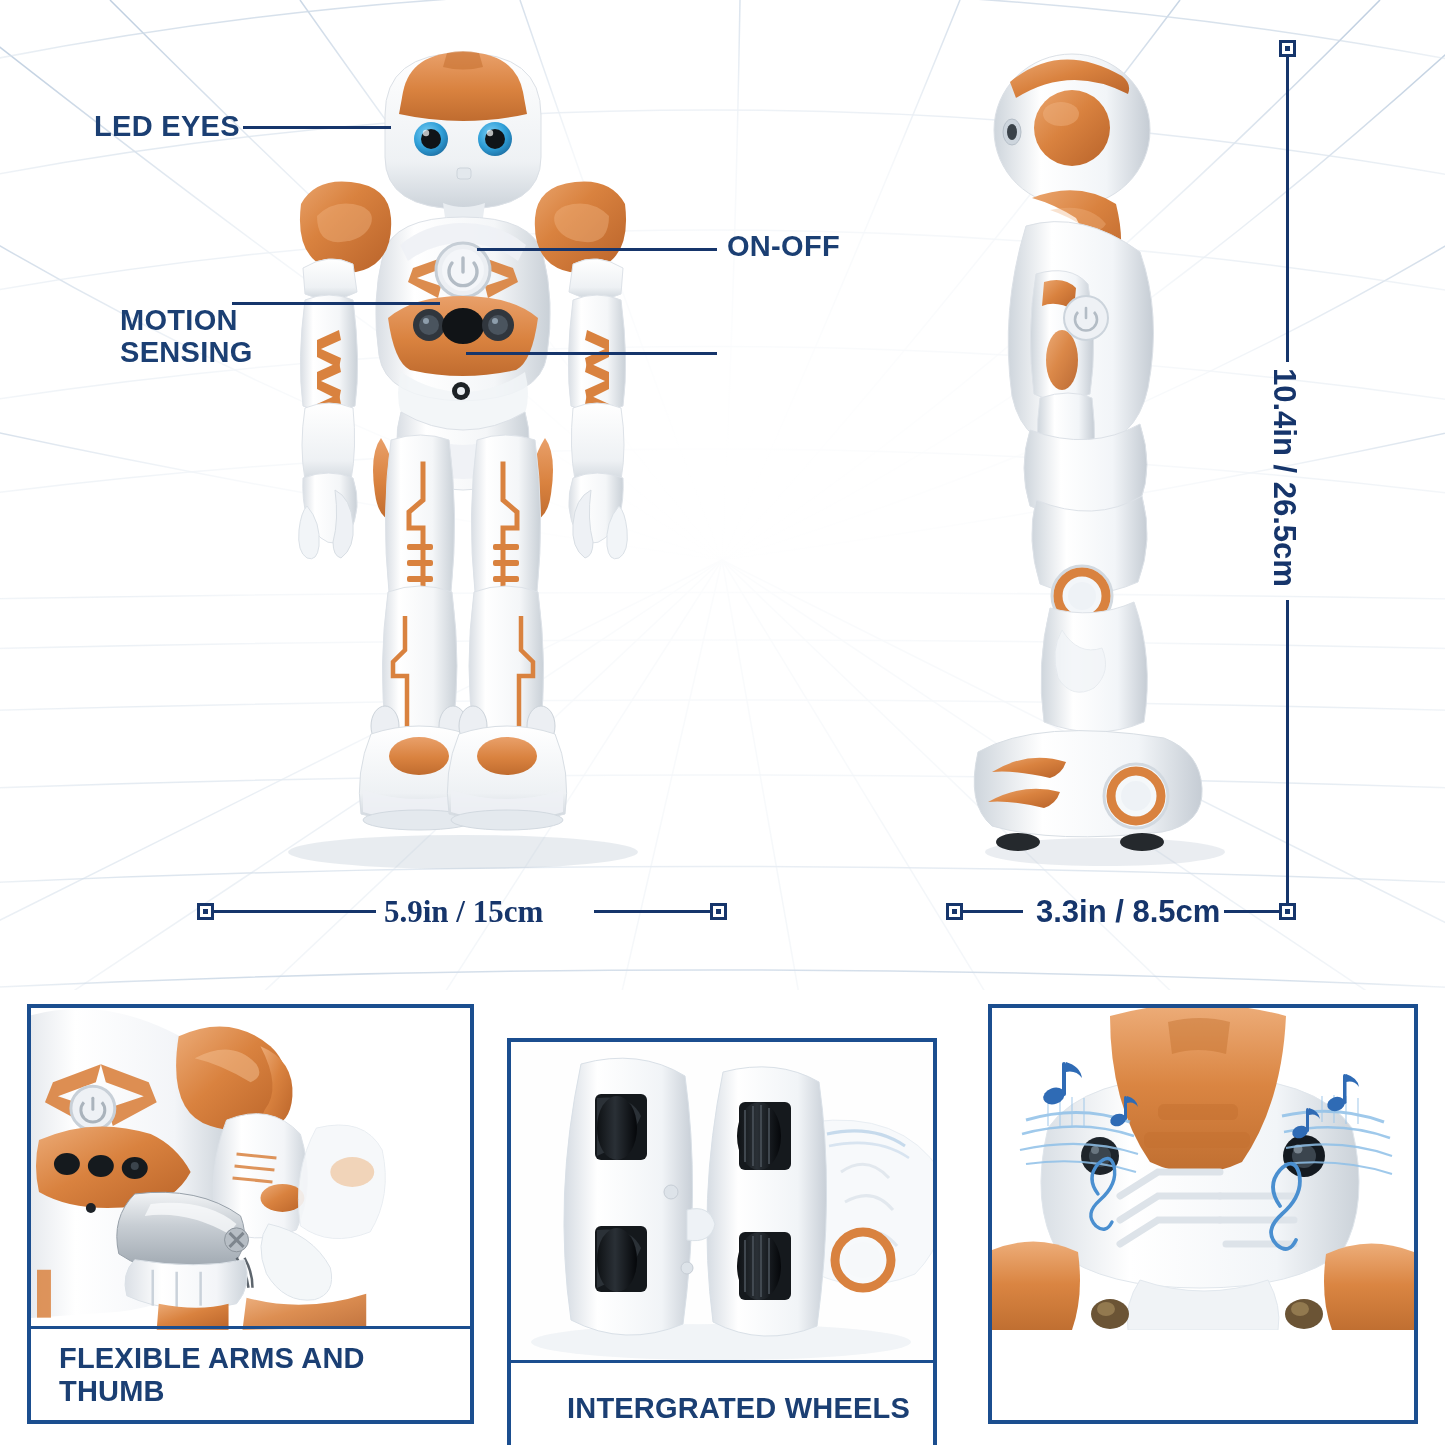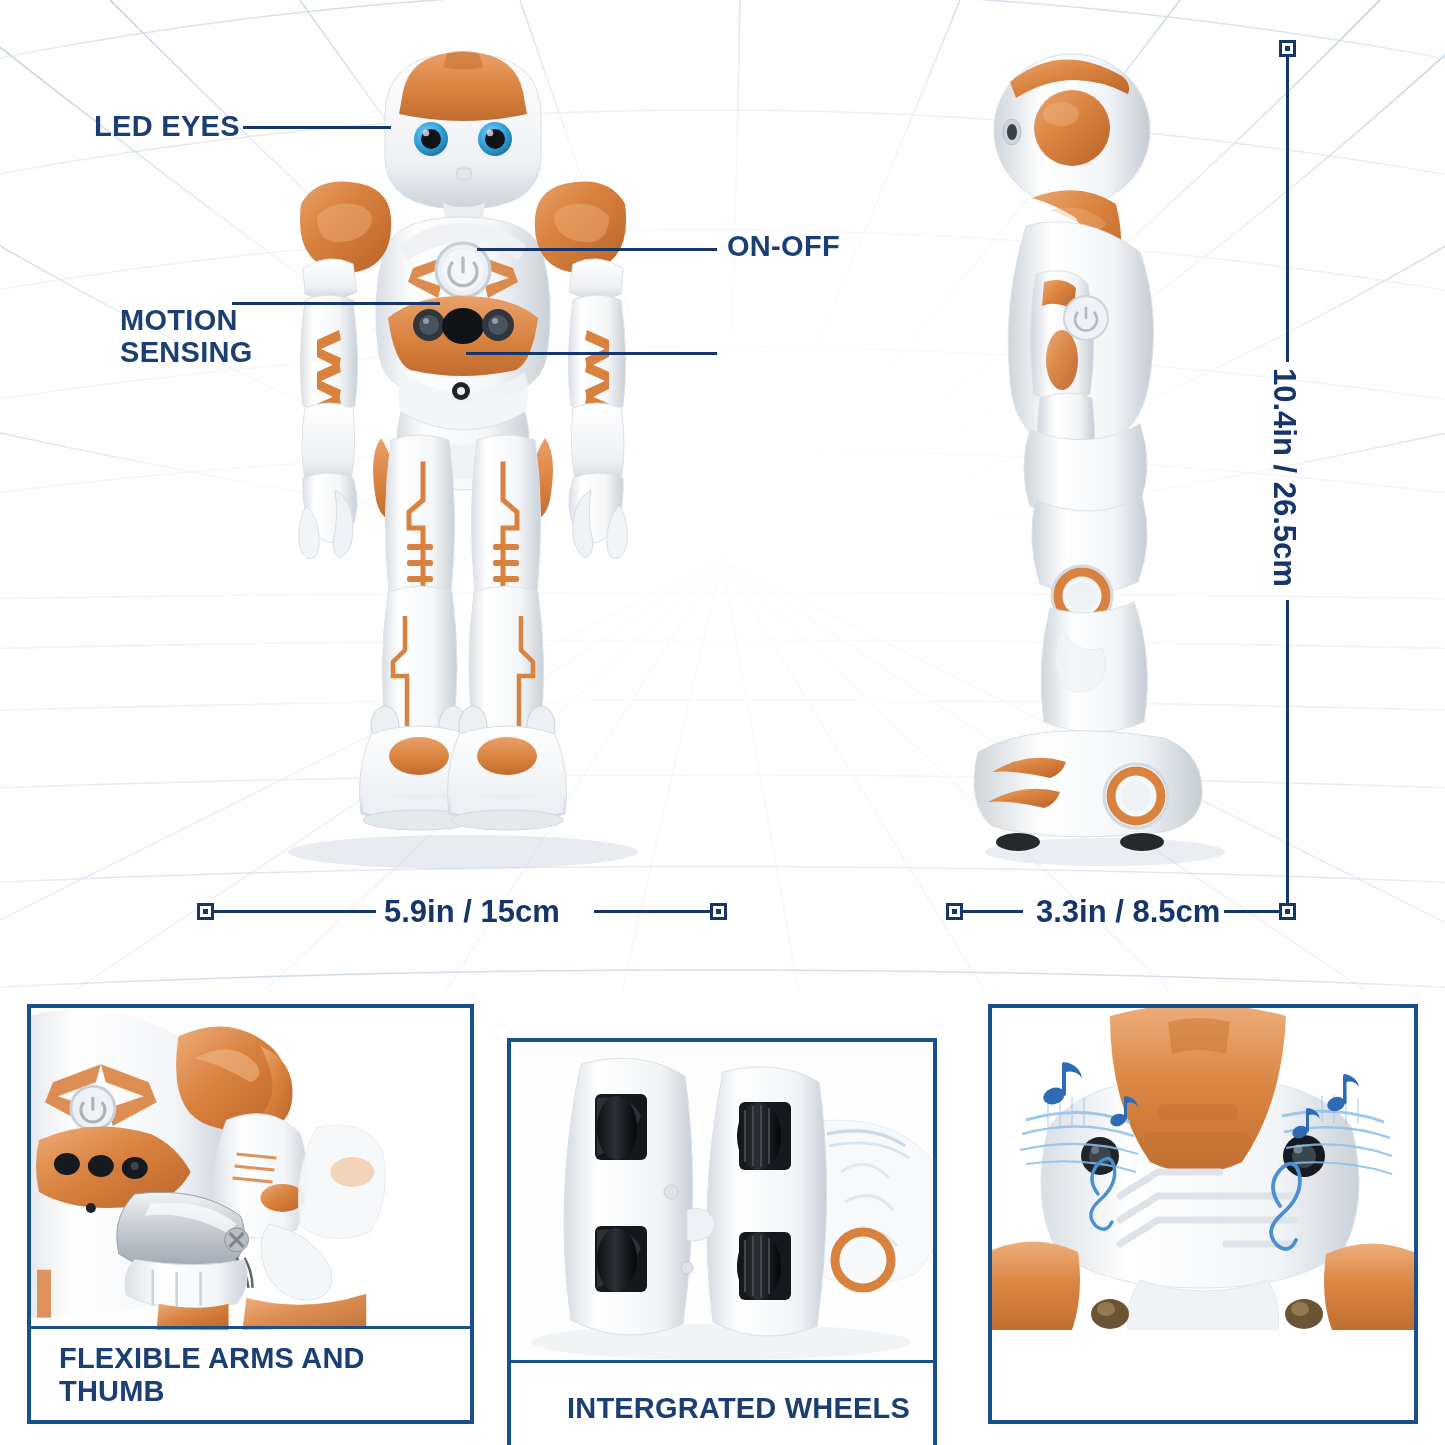--- a/index.html
+++ b/index.html
@@ -399,21 +399,21 @@
     <div class="leader leader-motion"></div>
 
     <div class="label lbl-onoff">ON-OFF</div>
     <div class="leader leader-onoff"></div>
 
     <div class="leader leader-charge"></div>
 
     <div>
       <div class="dim-marker" style="left:197px; top:903px;"></div>
       <div class="dim-line-h" style="left:214px; top:910px; width:162px;"></div>
-      <div class="dim-text" style="left:384px; top:894px;">5.9in / 15cm</div>
+      <div class="dim-text" style="left:384px; top:894px;font-family:Liberation Serif, serif;">5.9in / 15cm</div>
       <div class="dim-line-h" style="left:594px; top:910px; width:118px;"></div>
       <div class="dim-marker" style="left:710px; top:903px;"></div>
     </div>
 
     <div>
       <div class="dim-marker" style="left:946px; top:903px;"></div>
       <div class="dim-line-h" style="left:963px; top:910px; width:60px;"></div>
       <div class="dim-text" style="left:1036px; top:894px;">3.3in / 8.5cm</div>
       <div class="dim-line-h" style="left:1224px; top:910px; width:56px;"></div>
       <div class="dim-marker" style="left:1279px; top:903px;"></div>

